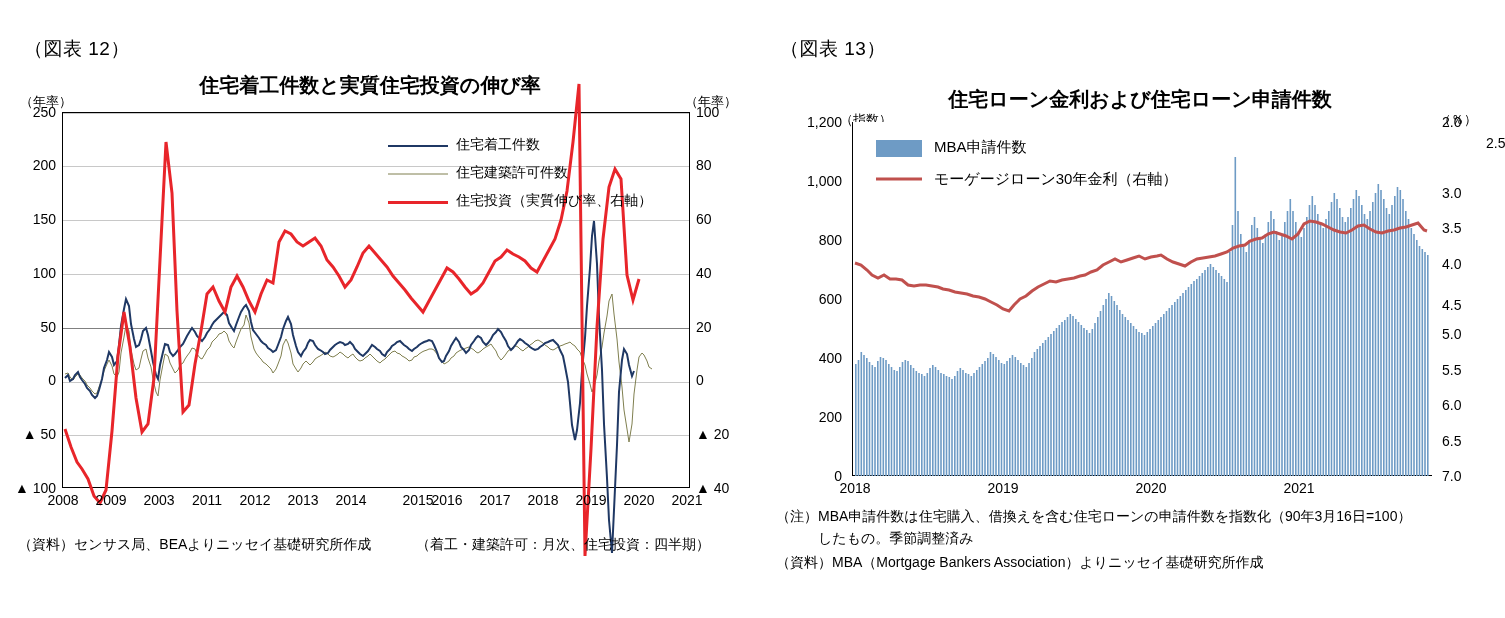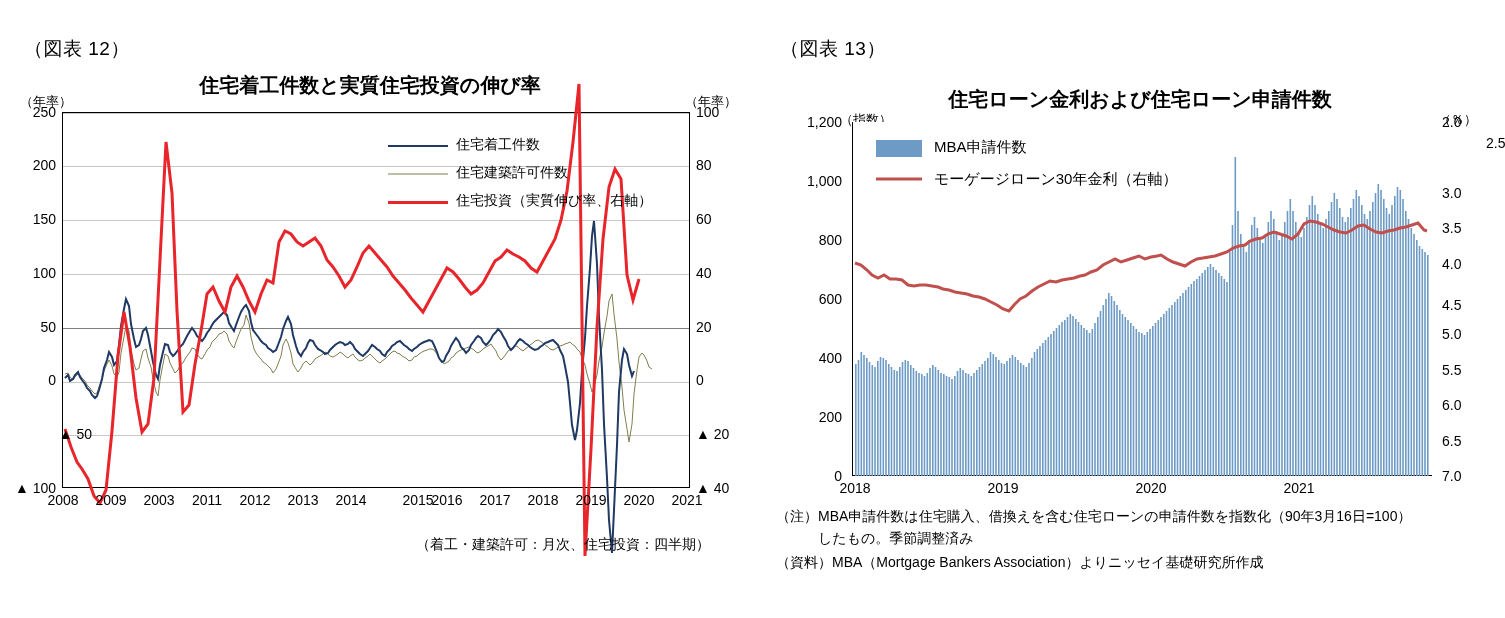--- a/index.html
+++ b/index.html
@@ -66,21 +66,21 @@
         <polyline fill="none" stroke="#E8252A" stroke-width="3" points="2,316 8,334 14,349 19,356 25,366 31,383 37,390 43,377 49,318 55,243 61,199 67,234 73,285 79,319 85,311 91,265 97,147 103,29 109,80 114,198 120,299 126,292 132,251 138,218 144,181 150,174 156,188 162,199 168,174 174,163 180,174 186,188 192,199 198,181 204,167 210,170 216,129 222,118 228,121 234,129 240,133 246,129 252,125 258,133 264,147 270,154 276,163 282,174 288,167 294,154 300,140 306,133 312,140 318,147 324,154 330,163 336,170 342,177 348,185 354,192 360,199 366,188 372,177 378,166 384,155 390,159 396,166 402,174 408,181 414,177 420,170 426,159 432,148 438,144 444,137 450,141 456,144 462,148 468,155 474,159 480,148 486,137 492,126 498,107 504,78 510,29 516,-29 522,443 528,336 534,214 540,126 546,74 552,56 558,66 564,162 570,187 576,166"></polyline>
       </svg>
     </div>
 
     <div class="tick-label" style="left:0px;top:104px;width:56px;">250</div>
     <div class="tick-label" style="left:0px;top:157px;width:56px;">200</div>
     <div class="tick-label" style="left:0px;top:211px;width:56px;">150</div>
     <div class="tick-label" style="left:0px;top:265px;width:56px;">100</div>
     <div class="tick-label" style="left:0px;top:319px;width:56px;">50</div>
     <div class="tick-label" style="left:0px;top:372px;width:56px;">0</div>
-    <div class="tick-label" style="left:0px;top:426px;width:56px;margin-left:36px;">▲ 50</div>
+    <div class="tick-label" style="left:0px;top:426px;width:56px;">▲ 50</div>
     <div class="tick-label" style="left:0px;top:480px;width:56px;">▲ 100</div>
 
     <div class="tick-label-r" style="left:696px;top:104px;">100</div>
     <div class="tick-label-r" style="left:696px;top:157px;">80</div>
     <div class="tick-label-r" style="left:696px;top:211px;">60</div>
     <div class="tick-label-r" style="left:696px;top:265px;">40</div>
     <div class="tick-label-r" style="left:696px;top:319px;">20</div>
     <div class="tick-label-r" style="left:696px;top:372px;">0</div>
     <div class="tick-label-r" style="left:696px;top:426px;">▲ 20</div>
     <div class="tick-label-r" style="left:696px;top:480px;">▲ 40</div>
@@ -110,20 +110,21 @@
           <line x1="0" y1="2" x2="60" y2="2" stroke="#7F7F4F" stroke-width="1"></line>
         </svg>
       <div class="legend-text" style="left:456px;top:164px;">住宅建築許可件数</div>
 
       <svg width="60" height="5" style="left:388px;top:200px;position:absolute;">
           <line x1="0" y1="2.5" x2="60" y2="2.5" stroke="#E8252A" stroke-width="3"></line>
         </svg>
       <div class="legend-text" style="left:456px;top:192px;">住宅投資（実質伸び率、右軸）</div>
     </div>
 
+    <div class="note" style="left:18px;top:536px;">（資料）センサス局、BEAよりニッセイ基礎研究所作成</div>
     <div class="note" style="left:416px;top:536px;">（着工・建築許可：月次、住宅投資：四半期）</div>
   </div>
 
   <div class="panel panel-right">
 
     <div class="fig-label" style="left:20px;top:36px;">（図表 13）</div>
 
     <div class="chart-title" style="left:80px;top:86px;width:600px;">住宅ローン金利および住宅ローン申請件数</div>
 
     <div class="axis-unit" style="left:80px;top:98px;">（指数）</div>

